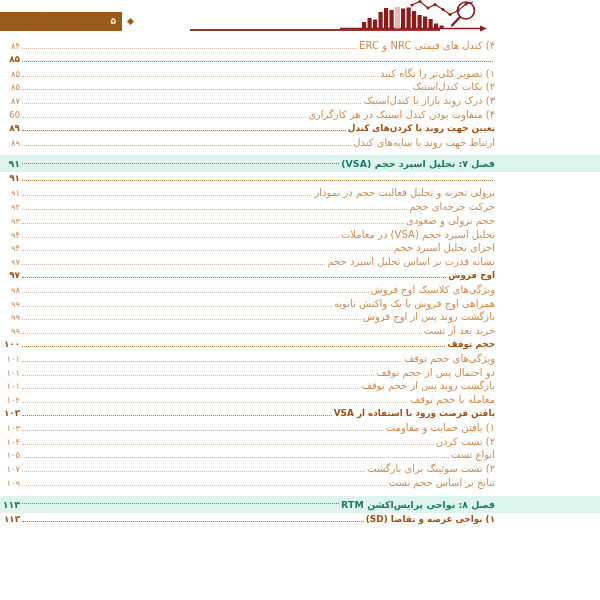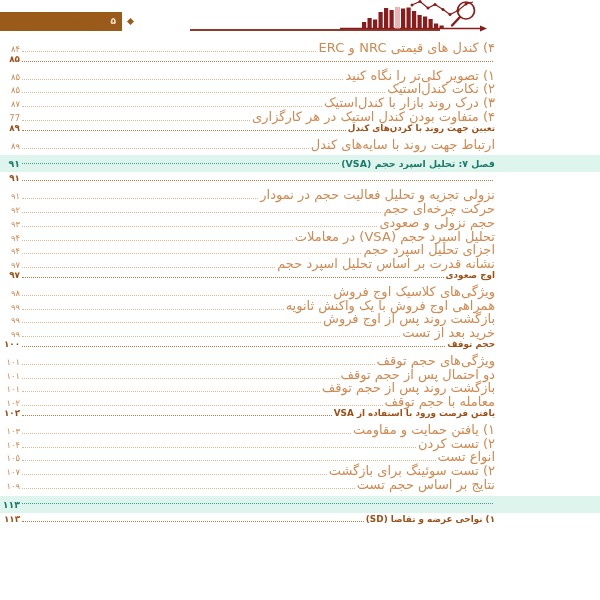--- a/index.html
+++ b/index.html
@@ -90,21 +90,21 @@
     display: flex;
     align-items: baseline;
     height: 13.8px;
     box-sizing: border-box;
     padding: 0 105px 0 0;
     direction: rtl;
   }
   .toc-row .label {
     white-space: nowrap;
     flex: 0 0 auto;
-    font-size: 13px;
+    font-size: 10px;
     color: #c1733c;
     line-height: 1;
     letter-spacing: .1px;
   }
   .toc-row .leader {
     flex: 1 1 auto;
     height: 1px;
     margin: 0 2px 2px 2px;
     border-bottom: 1.1px dotted #d4a27a;
     min-width: 10px;
@@ -226,21 +226,21 @@
       <span class="folio">۸۵</span>
     </li>
     <li class="toc-row lvl-sub">
       <span class="label">۳) درک روند بازار با کندل‌استیک</span>
       <span class="leader"></span>
       <span class="folio">۸۷</span>
     </li>
     <li class="toc-row lvl-sub">
       <span class="label">۴) متفاوت بودن کندل استیک در هر کارگزاری</span>
       <span class="leader"></span>
-      <span class="folio">77</span>
+      <span class="folio">60</span>
     </li>
     <li class="toc-row lvl-section">
       <span class="label">تعیین جهت روند با کردن‌های کندل</span>
       <span class="leader"></span>
       <span class="folio">۸۹</span>
     </li>
     <li class="toc-row lvl-sub">
       <span class="label">ارتباط جهت روند با سایه‌های کندل</span>
       <span class="leader"></span>
       <span class="folio">۸۹</span>
@@ -278,21 +278,21 @@
       <span class="label">اجزای تحلیل اسپرد حجم</span>
       <span class="leader"></span>
       <span class="folio">۹۴</span>
     </li>
     <li class="toc-row lvl-sub">
       <span class="label">نشانه قدرت بر اساس تحلیل اسپرد حجم</span>
       <span class="leader"></span>
       <span class="folio">۹۷</span>
     </li>
     <li class="toc-row lvl-section">
-      <span class="label">اوج صعودی</span>
+      <span class="label">اوج فروش</span>
       <span class="leader"></span>
       <span class="folio">۹۷</span>
     </li>
     <li class="toc-row lvl-sub">
       <span class="label">ویژگی‌های کلاسیک اوج فروش</span>
       <span class="leader"></span>
       <span class="folio">۹۸</span>
     </li>
     <li class="toc-row lvl-sub">
       <span class="label">همراهی اوج فروش با یک واکنش ثانویه</span>
@@ -358,20 +358,21 @@
       <span class="label">۲) تست سوئینگ برای بازگشت</span>
       <span class="leader"></span>
       <span class="folio">۱۰۷</span>
     </li>
     <li class="toc-row lvl-sub">
       <span class="label">نتایج بر اساس حجم تست</span>
       <span class="leader"></span>
       <span class="folio">۱۰۹</span>
     </li>
     <li class="toc-row lvl-chapter">
+      <span class="label">فصل ۸: نواحی پرایس‌اکشن RTM</span>
       <span class="leader"></span>
       <span class="folio">۱۱۳</span>
     </li>
     <li class="toc-row lvl-section">
       <span class="label">۱) نواحی عرضه و تقاضا (SD)</span>
       <span class="leader"></span>
       <span class="folio">۱۱۳</span>
     </li>
   </ul>
 

